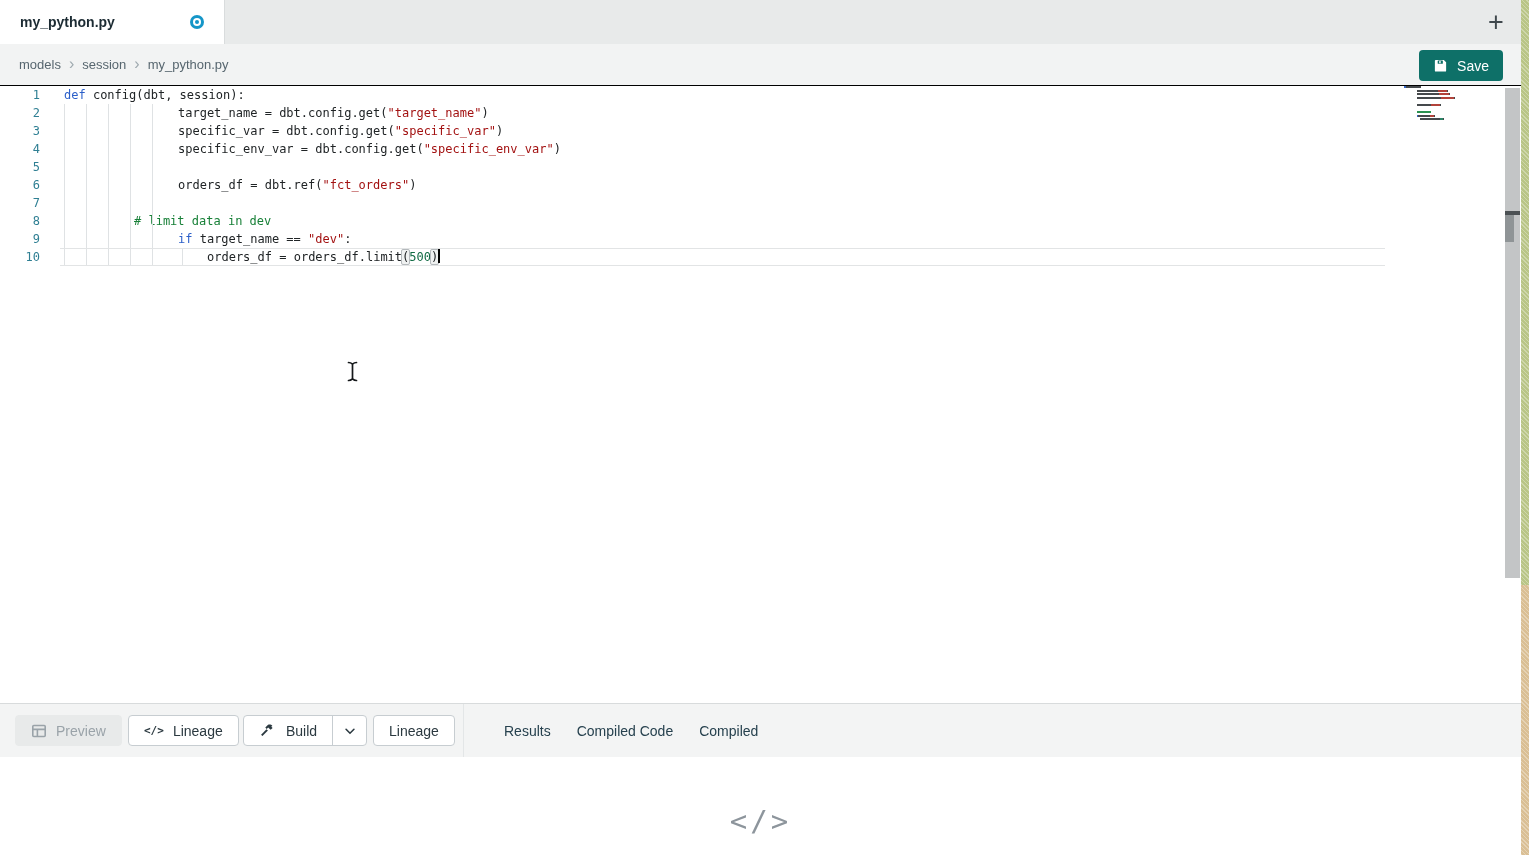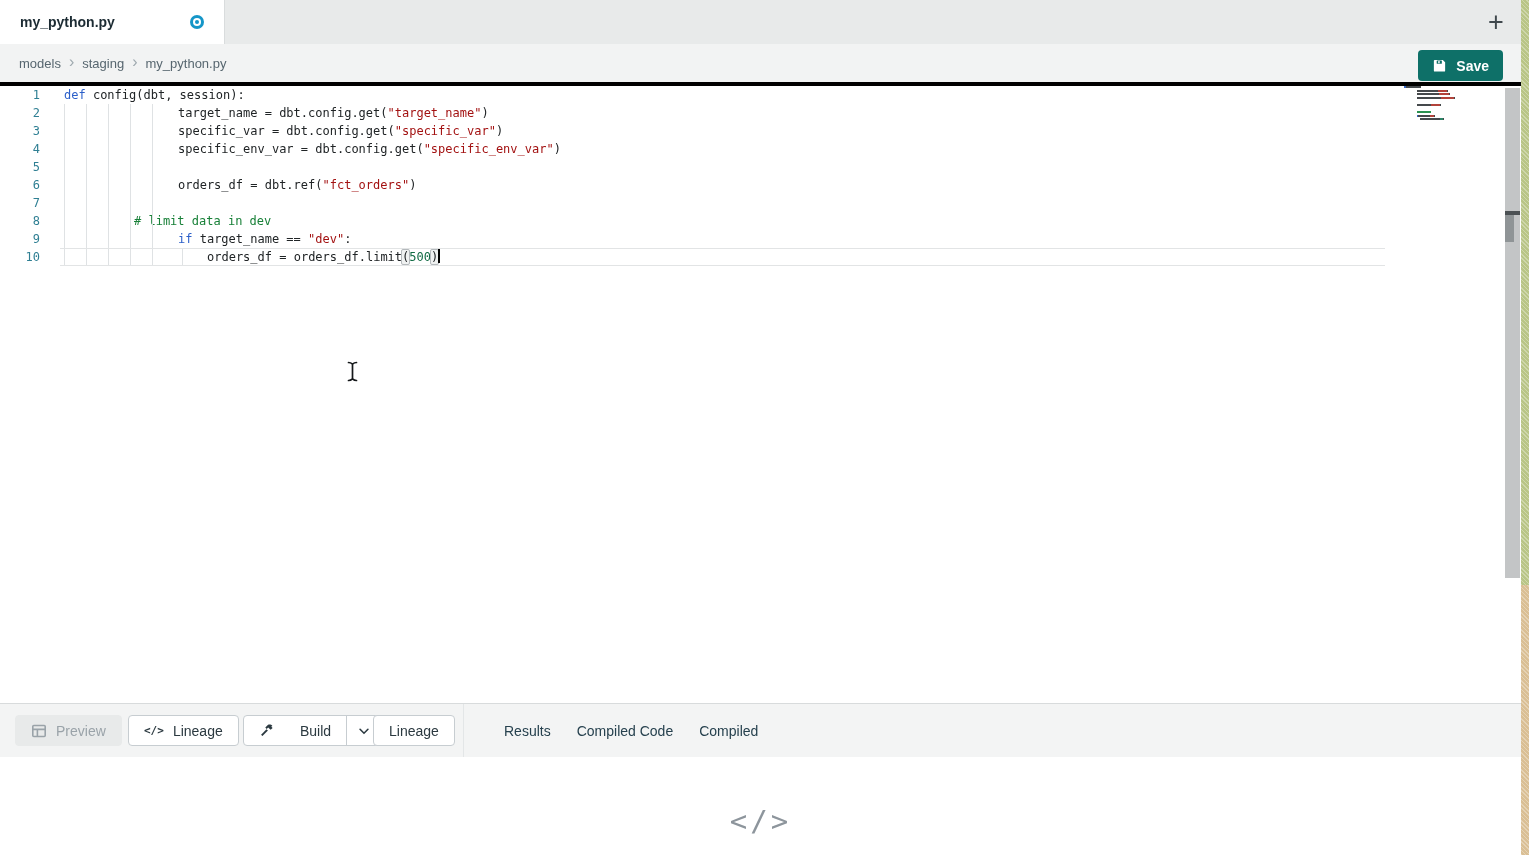--- a/index.html
+++ b/index.html
@@ -13,27 +13,27 @@
   .file-tab-label { font-size:14px; font-weight:bold; color:#1c2b33; }
   .dot-outer { margin-left:auto; width:14px; height:14px; border-radius:50%; background:var(--dot);
                display:flex; align-items:center; justify-content:center; }
   .dot-mid { width:8px; height:8px; border-radius:50%; background:#fff; display:flex; align-items:center; justify-content:center; }
   .dot-core { width:4px; height:4px; border-radius:50%; background:var(--dot); }
   .newtab { position:absolute; right:10px; top:0; height:44px; width:30px; display:flex; align-items:center;
             justify-content:center; font-size:27px; font-weight:300; color:#3f484d; cursor:pointer; }
 
   
   .crumbbar { position:absolute; left:0; top:44px; width:1521px; height:42px; background:#f2f3f3;
-              border-bottom:4px solid #000000; }
+              border-bottom:1px solid #000000; }
   .crumbs { position:absolute; left:19px; top:0; height:100%; display:flex; align-items:center; gap:8px;
             font-size:13px; color:#57666f; }
   .crumb { cursor:pointer; }
   .crumb-sep { color:#9fa9af; font-size:16px; line-height:1; padding-bottom:2px; }
   .save-btn { position:absolute; right:18px; top:6px; height:31px; padding:0 14px; background:var(--teal);
-              border:none; border-radius:4px; color:#fff; font-size:14px; font-weight:bold;
+              border:none; border-radius:4px; color:#fff; font-size:14px; font-weight:normal;
               display:flex; align-items:center; gap:9px; cursor:pointer; font-family:inherit; }
 
   
   .editor { position:absolute; left:0; top:86px; width:1521px; height:617px; background:#fff; }
   .row { display:flex; height:18px; line-height:18px; position:relative;
          font-family:"DejaVu Sans Mono",monospace; font-size:12px; }
   .lnum { width:40px; flex:none; text-align:right; color:var(--lnum); }
   .lcode { display:block; flex:1; margin-left:24px; position:relative; white-space:pre; color:#202426; }
   .guide { position:absolute; top:0; bottom:0; width:1px; background:#dfe2e4; }
   .tk-keyword { color:var(--keyword); }
@@ -55,21 +55,21 @@
 
   
   .toolbar { position:absolute; left:0; top:703px; width:1521px; height:54px; background:#f3f4f4;
              border-top:1px solid #d8dbdc; }
   .btn { position:absolute; top:11px; height:31px; display:flex; align-items:center; gap:9px;
          background:#fff; border:1px solid #c7cdd1; border-radius:4px; font-size:14px; color:#2b3940;
          padding:0 15px; cursor:pointer; font-family:inherit; }
   .btn.disabled { background:#e8eaea; border-color:#e8eaea; color:#9aa3a9; cursor:default; }
   .split { position:absolute; left:243px; top:11px; height:31px; display:flex; background:#fff;
            border:1px solid #c7cdd1; border-radius:4px; }
-  .split-main { display:flex; align-items:center; gap:26px; padding:0 15px; font-size:14px; color:#2b3940;
+  .split-main { display:flex; align-items:center; gap:12px; padding:0 15px; font-size:14px; color:#2b3940;
                 background:none; border:none; cursor:pointer; font-family:inherit; }
   .split-caret { width:34px; display:flex; align-items:center; justify-content:center;
                  border:none; border-left:1px solid #c7cdd1; background:none; cursor:pointer; }
   .tb-divider { position:absolute; left:463px; top:0; bottom:0; width:1px; background:#e3e6e7; }
   .panel-tabs { position:absolute; left:491px; top:0; height:100%; display:flex; }
   .ptab { position:relative; padding:0 13px; display:flex; align-items:center; font-size:14px;
           color:#26414e; cursor:pointer; }
   .tab-underline { position:absolute; left:0; right:0; bottom:3px; height:4px; background:#97a1a7; }
 
   
@@ -97,21 +97,21 @@
         </span>
     </span>
   </div>
   <div class="newtab">+</div>
 </div>
 
 <div class="crumbbar">
   <div class="crumbs">
     <span class="crumb">models</span>
     <span class="crumb-sep">›</span>
-    <span class="crumb">staging</span>
+    <span class="crumb">session</span>
     <span class="crumb-sep">›</span>
     <span class="crumb">my_python.py</span>
   </div>
   <button class="save-btn">
     <span style="display:flex;">
       <svg width="15" height="15" viewBox="0 0 16 16">
         <path d="M2.5 2 h9 L14 4.5 V13.5 a1 1 0 0 1 -1 1 H3 a1 1 0 0 1 -1-1 V3 a1 1 0 0 1 1-1 z" fill="#fff"></path>
         <rect x="5" y="2.6" width="5.5" height="3.6" rx="0.6" fill="var(--teal)"></rect>
         <rect x="6.6" y="3.2" width="1.6" height="2.4" rx="0.4" fill="#fff"></rect>
       </svg>

